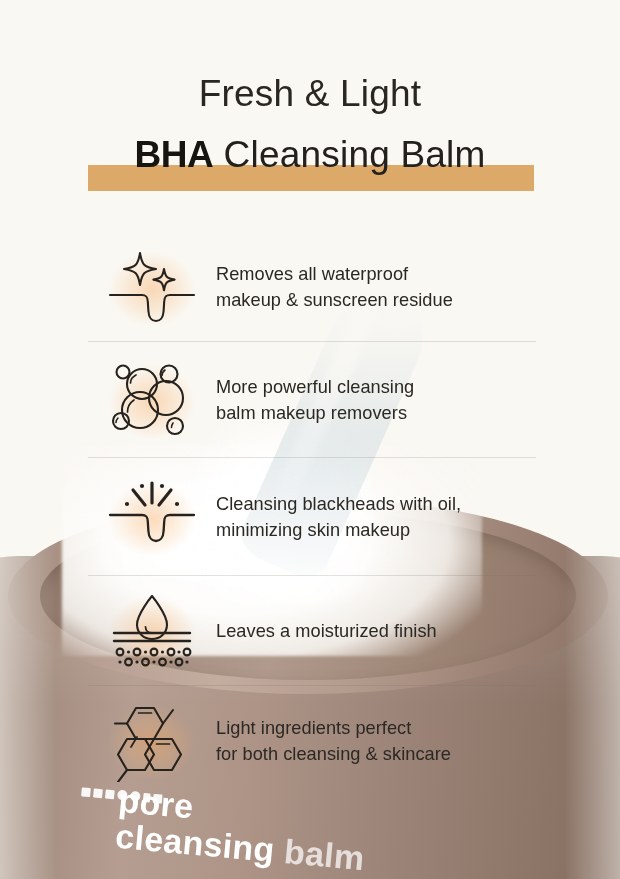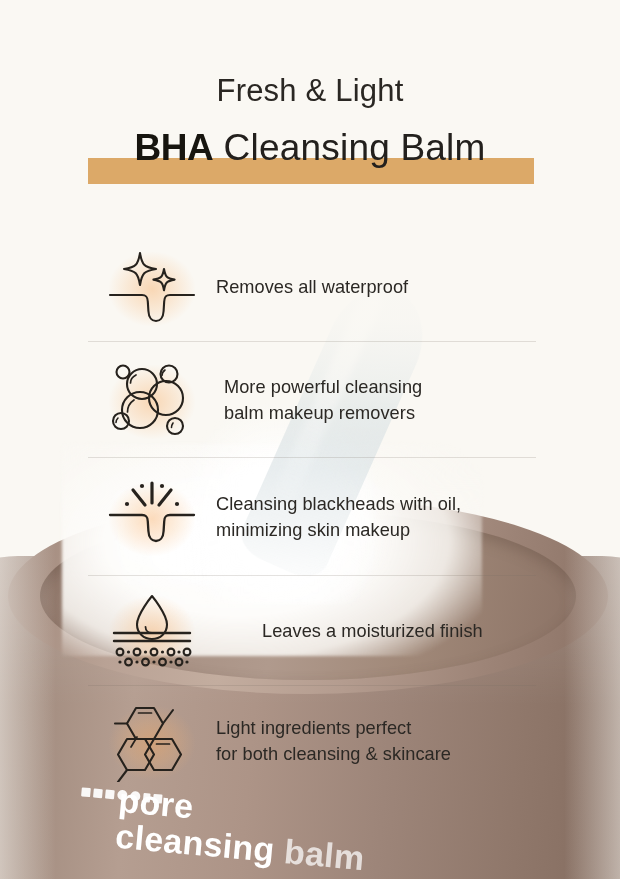--- a/index.html
+++ b/index.html
@@ -140,21 +140,21 @@
     position:absolute; inset:0;
     background:
       linear-gradient(90deg, rgba(250,248,243,.55) 0%, rgba(250,248,243,0) 9%, rgba(250,248,243,0) 91%, rgba(250,248,243,.5) 100%);
     pointer-events:none;
   }
 
   
   .header { position:absolute; left:0; right:0; top:74px; text-align:center; }
 
   .title-line1 {
-    font-size:31px;
+    font-size:37px;
     font-weight:400;
     color:#2a2723;
     letter-spacing:.2px;
     line-height:1.1;
   }
 
   .title-line2-wrap {
     position:relative;
     margin-top:20px;
     height:56px;
@@ -185,23 +185,23 @@
 
   .feature-row {
     position:relative;
     display:flex;
     align-items:center;
     padding-left:88px;
     padding-right:84px;
     min-height:110px;
   }
   .feature-row.r1 { height:106px; }
-  .feature-row.r2 { height:116px;gap:8px; }
+  .feature-row.r2 { height:116px; }
   .feature-row.r3 { height:118px; }
-  .feature-row.r4 { height:100px;gap:46px; }
+  .feature-row.r4 { height:100px; }
   .feature-row.r5 { height:104px; }
 
   .divider {
     position:absolute;
     left:88px; right:84px; bottom:0;
     height:1px;
     background:rgba(120,110,100,.20);
   }
 
   .icon-cell {
@@ -288,20 +288,21 @@
       <div class="icon-cell">
         <div class="icon-glow"></div>
         <svg width="92" height="80" viewBox="0 0 92 80" fill="none" stroke="#26221d" stroke-width="2.1" stroke-linecap="round" stroke-linejoin="round">
           <path d="M34 6 C36 18 38 20 50 22 C38 24 36 26 34 38 C32 26 30 24 18 22 C30 20 32 18 34 6 Z" fill="none"></path>
           <path d="M58 22 C59.4 30 60.6 31.2 68.6 32.6 C60.6 34 59.4 35.2 58 43.2 C56.6 35.2 55.4 34 47.4 32.6 C55.4 31.2 56.6 30 58 22 Z" fill="none"></path>
           <path d="M4 48 L36 48 C40.5 48 41.6 50 41.8 54.5 L42.4 64 C42.7 70.8 46.2 74 50 74 C53.8 74 57.3 70.8 57.6 64 L58.2 54.5 C58.4 50 59.5 48 64 48 L88 48"></path>
         </svg>
       </div>
       <div class="feature-text">
         <span class="ln">Removes all waterproof</span>
+        <span class="ln">makeup &amp; sunscreen residue</span>
       </div>
       <div class="divider"></div>
     </div>
 
     <div class="feature-row r2">
       <div class="icon-cell">
         <div class="icon-glow"></div>
         <svg width="92" height="84" viewBox="0 0 92 84" fill="none" stroke="#26221d" stroke-width="2.1" stroke-linecap="round">
           <circle cx="36" cy="26" r="15"></circle>
           <circle cx="60" cy="40" r="17"></circle>

